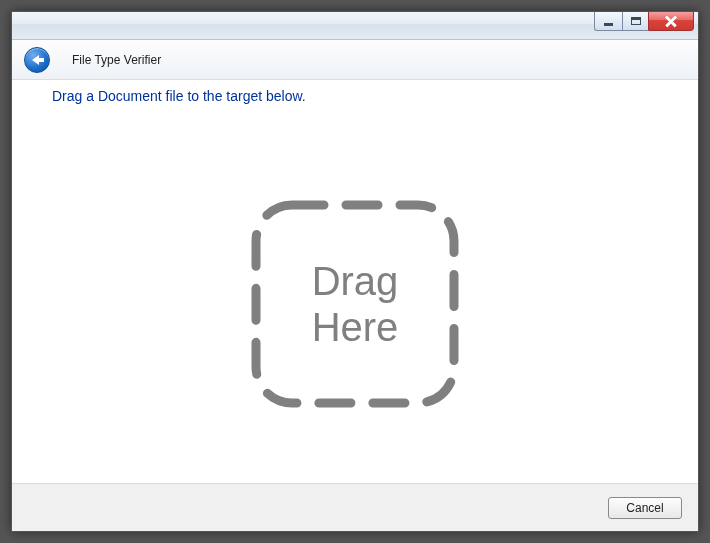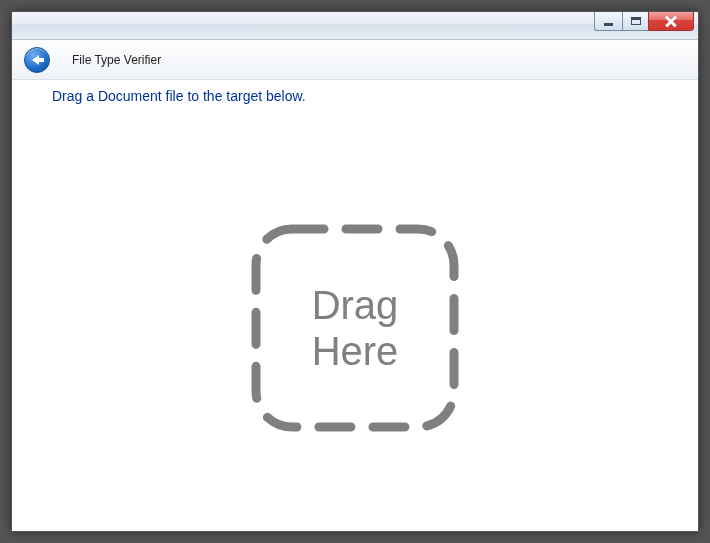--- a/index.html
+++ b/index.html
@@ -234,14 +234,17 @@
           <rect x="6" y="6" width="198" height="198" rx="36" ry="36" fill="none" stroke="#808080" stroke-width="9" stroke-dasharray="32 22" stroke-linecap="round"></rect>
         </svg>
         <div class="drop-text">
           <span>Drag</span><br>
           <span>Here</span>
         </div>
       </div>
     </div>
   </div>
 
+  <div class="footer">
+    <button class="cancel-btn">Cancel</button>
+  </div>
 
 </div>
 
 </body></html>

